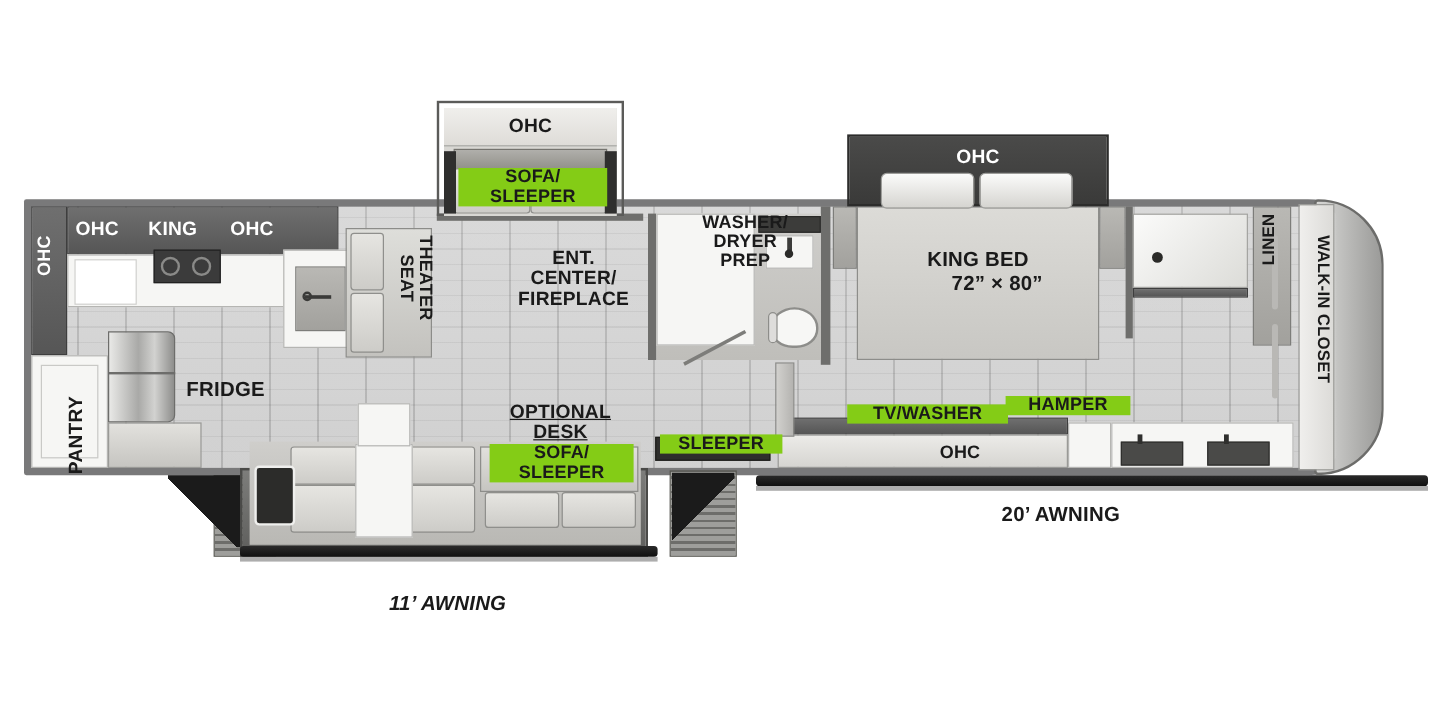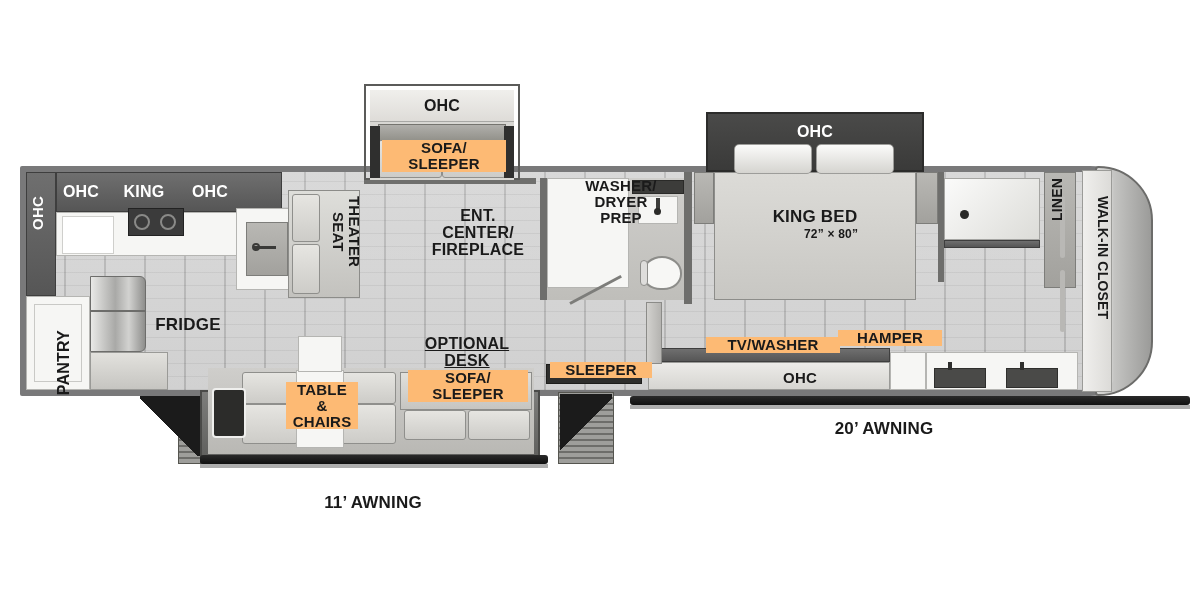--- a/index.html
+++ b/index.html
@@ -3,21 +3,21 @@
 <meta charset="utf-8">
 <style>
   html,body{margin:0;padding:0;background:#ffffff;}
   body{width:1200px;height:600px;overflow:hidden;font-family:"Liberation Sans",sans-serif;}
   #stage{position:relative;width:1200px;height:600px;background:#ffffff;}
 
   
   .abs{position:absolute;box-sizing:border-box;}
   .lbl{position:absolute;font-weight:bold;color:#1a1a1a;text-align:center;
        line-height:1.05;letter-spacing:.2px;white-space:pre-line;z-index:60;}
-  .lblbg{background:#fdba74;padding:0 2px;}
+  .lblbg{background:#84cc16;padding:0 2px;}
   .vert{writing-mode:vertical-rl;}
   .vert180{writing-mode:vertical-rl;transform:rotate(180deg);}
 
   
   .floor{background:
       repeating-linear-gradient(0deg, rgba(0,0,0,.055) 0px, rgba(0,0,0,.055) 1px, rgba(0,0,0,0) 1px, rgba(0,0,0,0) 13px),
       repeating-linear-gradient(90deg, rgba(255,255,255,.30) 0px, rgba(255,255,255,.30) 38px, rgba(0,0,0,.05) 38px, rgba(0,0,0,.05) 40px),
       linear-gradient(180deg,#c9c9c9,#bdbdbd);}
   .cab{background:linear-gradient(180deg,#ecebe8,#d6d5d1);border:1px solid #9a9a97;}
   .cabdk{background:linear-gradient(180deg,#6f6f6f,#565656);border:1px solid #3e3e3e;}
@@ -132,21 +132,21 @@
   <div class="lbl" style="left:706px;top:124px;width:218px;font-size:16px;color:#ffffff;z-index:33;">OHC</div>
 
   <div class="abs" style="left:734px;top:144px;width:78px;height:30px;
               background:linear-gradient(180deg,#fbfbfa,#d5d4d0);border:1px solid #9d9d9a;border-radius:5px;z-index:33;"></div>
   <div class="abs" style="left:816px;top:144px;width:78px;height:30px;
               background:linear-gradient(180deg,#fbfbfa,#d5d4d0);border:1px solid #9d9d9a;border-radius:5px;z-index:33;"></div>
 
   <div class="abs" style="left:714px;top:172px;width:202px;height:128px;
               background:linear-gradient(180deg,#dcdbd7,#c8c7c3);border:1px solid #8d8d8a;"></div>
   <div class="lbl" style="left:714px;top:208px;width:202px;font-size:17px;">KING BED</div>
-  <div class="lbl" style="left:714px;top:228px;width:234px;font-size:12px;">72” × 80”</div>
+  <div class="lbl" style="left:714px;top:228px;width:234px;font-size:17px;">72” × 80”</div>
 
   <div class="abs cabmid" style="left:694px;top:172px;width:20px;height:52px;"></div>
   <div class="abs cabmid" style="left:916px;top:172px;width:22px;height:52px;"></div>
 
   <div class="abs" style="left:938px;top:172px;width:6px;height:110px;background:#6e6e6c;"></div>
   <div class="abs glass" style="left:944px;top:178px;width:96px;height:62px;"></div>
   <div class="abs" style="left:960px;top:210px;width:9px;height:9px;background:#2a2a28;border-radius:50%;"></div>
   <div class="abs cabdk" style="left:944px;top:240px;width:96px;height:8px;"></div>
 
   <div class="abs cabmid" style="left:1044px;top:172px;width:32px;height:116px;"></div>
@@ -183,38 +183,35 @@
   <div class="abs" style="left:200px;top:390px;width:340px;height:74px;
               background:linear-gradient(180deg,#7d7d7b,#5e5e5c);border:2px solid #4a4a48;z-index:20;"></div>
   <div class="abs" style="left:208px;top:368px;width:326px;height:86px;background:linear-gradient(180deg,#cfcecb,#b9b8b4);z-index:21;"></div>
 
   <div class="abs cush" style="left:242px;top:372px;width:56px;height:32px;z-index:22;"></div>
   <div class="abs cush" style="left:242px;top:404px;width:56px;height:40px;z-index:22;"></div>
   <div class="abs cush" style="left:340px;top:372px;width:56px;height:32px;z-index:22;"></div>
   <div class="abs cush" style="left:340px;top:404px;width:56px;height:40px;z-index:22;"></div>
   <div class="abs white" style="left:296px;top:370px;width:48px;height:78px;z-index:23;"></div>
   <div class="abs white" style="left:298px;top:336px;width:44px;height:36px;z-index:23;"></div>
-  <div class="lbl lblbg" style="left:286px;top:382px;width:68px;font-size:15px;z-index:24;">TABLE
-&amp;
-CHAIRS</div>
 
   <div class="abs" style="left:400px;top:372px;width:132px;height:38px;
               background:linear-gradient(180deg,#e1e0dc,#c6c5c1);border:1px solid #8d8d8a;z-index:22;"></div>
   <div class="abs cush" style="left:404px;top:410px;width:62px;height:30px;z-index:23;"></div>
   <div class="abs cush" style="left:468px;top:410px;width:62px;height:30px;z-index:23;"></div>
   <div class="lbl lblbg" style="left:408px;top:370px;width:116px;font-size:15px;z-index:24;">SOFA/
 SLEEPER</div>
   <div class="lbl" style="left:404px;top:336px;width:126px;font-size:16px;z-index:24;text-decoration:underline;">OPTIONAL
 DESK</div>
 
   <div class="abs steps" style="left:178px;top:396px;width:52px;height:68px;z-index:19;"></div>
   <div class="abs" style="left:140px;top:396px;width:60px;height:60px;
               background:linear-gradient(225deg,#1b1b1b 0 52%,transparent 52%);z-index:19;"></div>
 
   <div class="abs" style="left:212px;top:388px;width:34px;height:50px;background:#2c2c2a;border:2px solid #efefed;border-radius:4px;z-index:24;"></div>
 
   <div class="abs awnbar" style="left:200px;top:455px;width:348px;height:9px;z-index:26;"></div>
   <div class="abs" style="left:200px;top:464px;width:348px;height:4px;background:#6a6a6a;opacity:.55;z-index:26;"></div>
 
-  <div class="lbl" style="left:248px;top:494px;width:250px;font-size:17px;">11’ AWNING</div>
+  <div class="lbl" style="left:248px;top:494px;width:250px;font-size:17px;font-style:italic;">11’ AWNING</div>
   <div class="lbl" style="left:759px;top:420px;width:250px;font-size:17px;">20’ AWNING</div>
 
 </div>
 
 </body></html>

